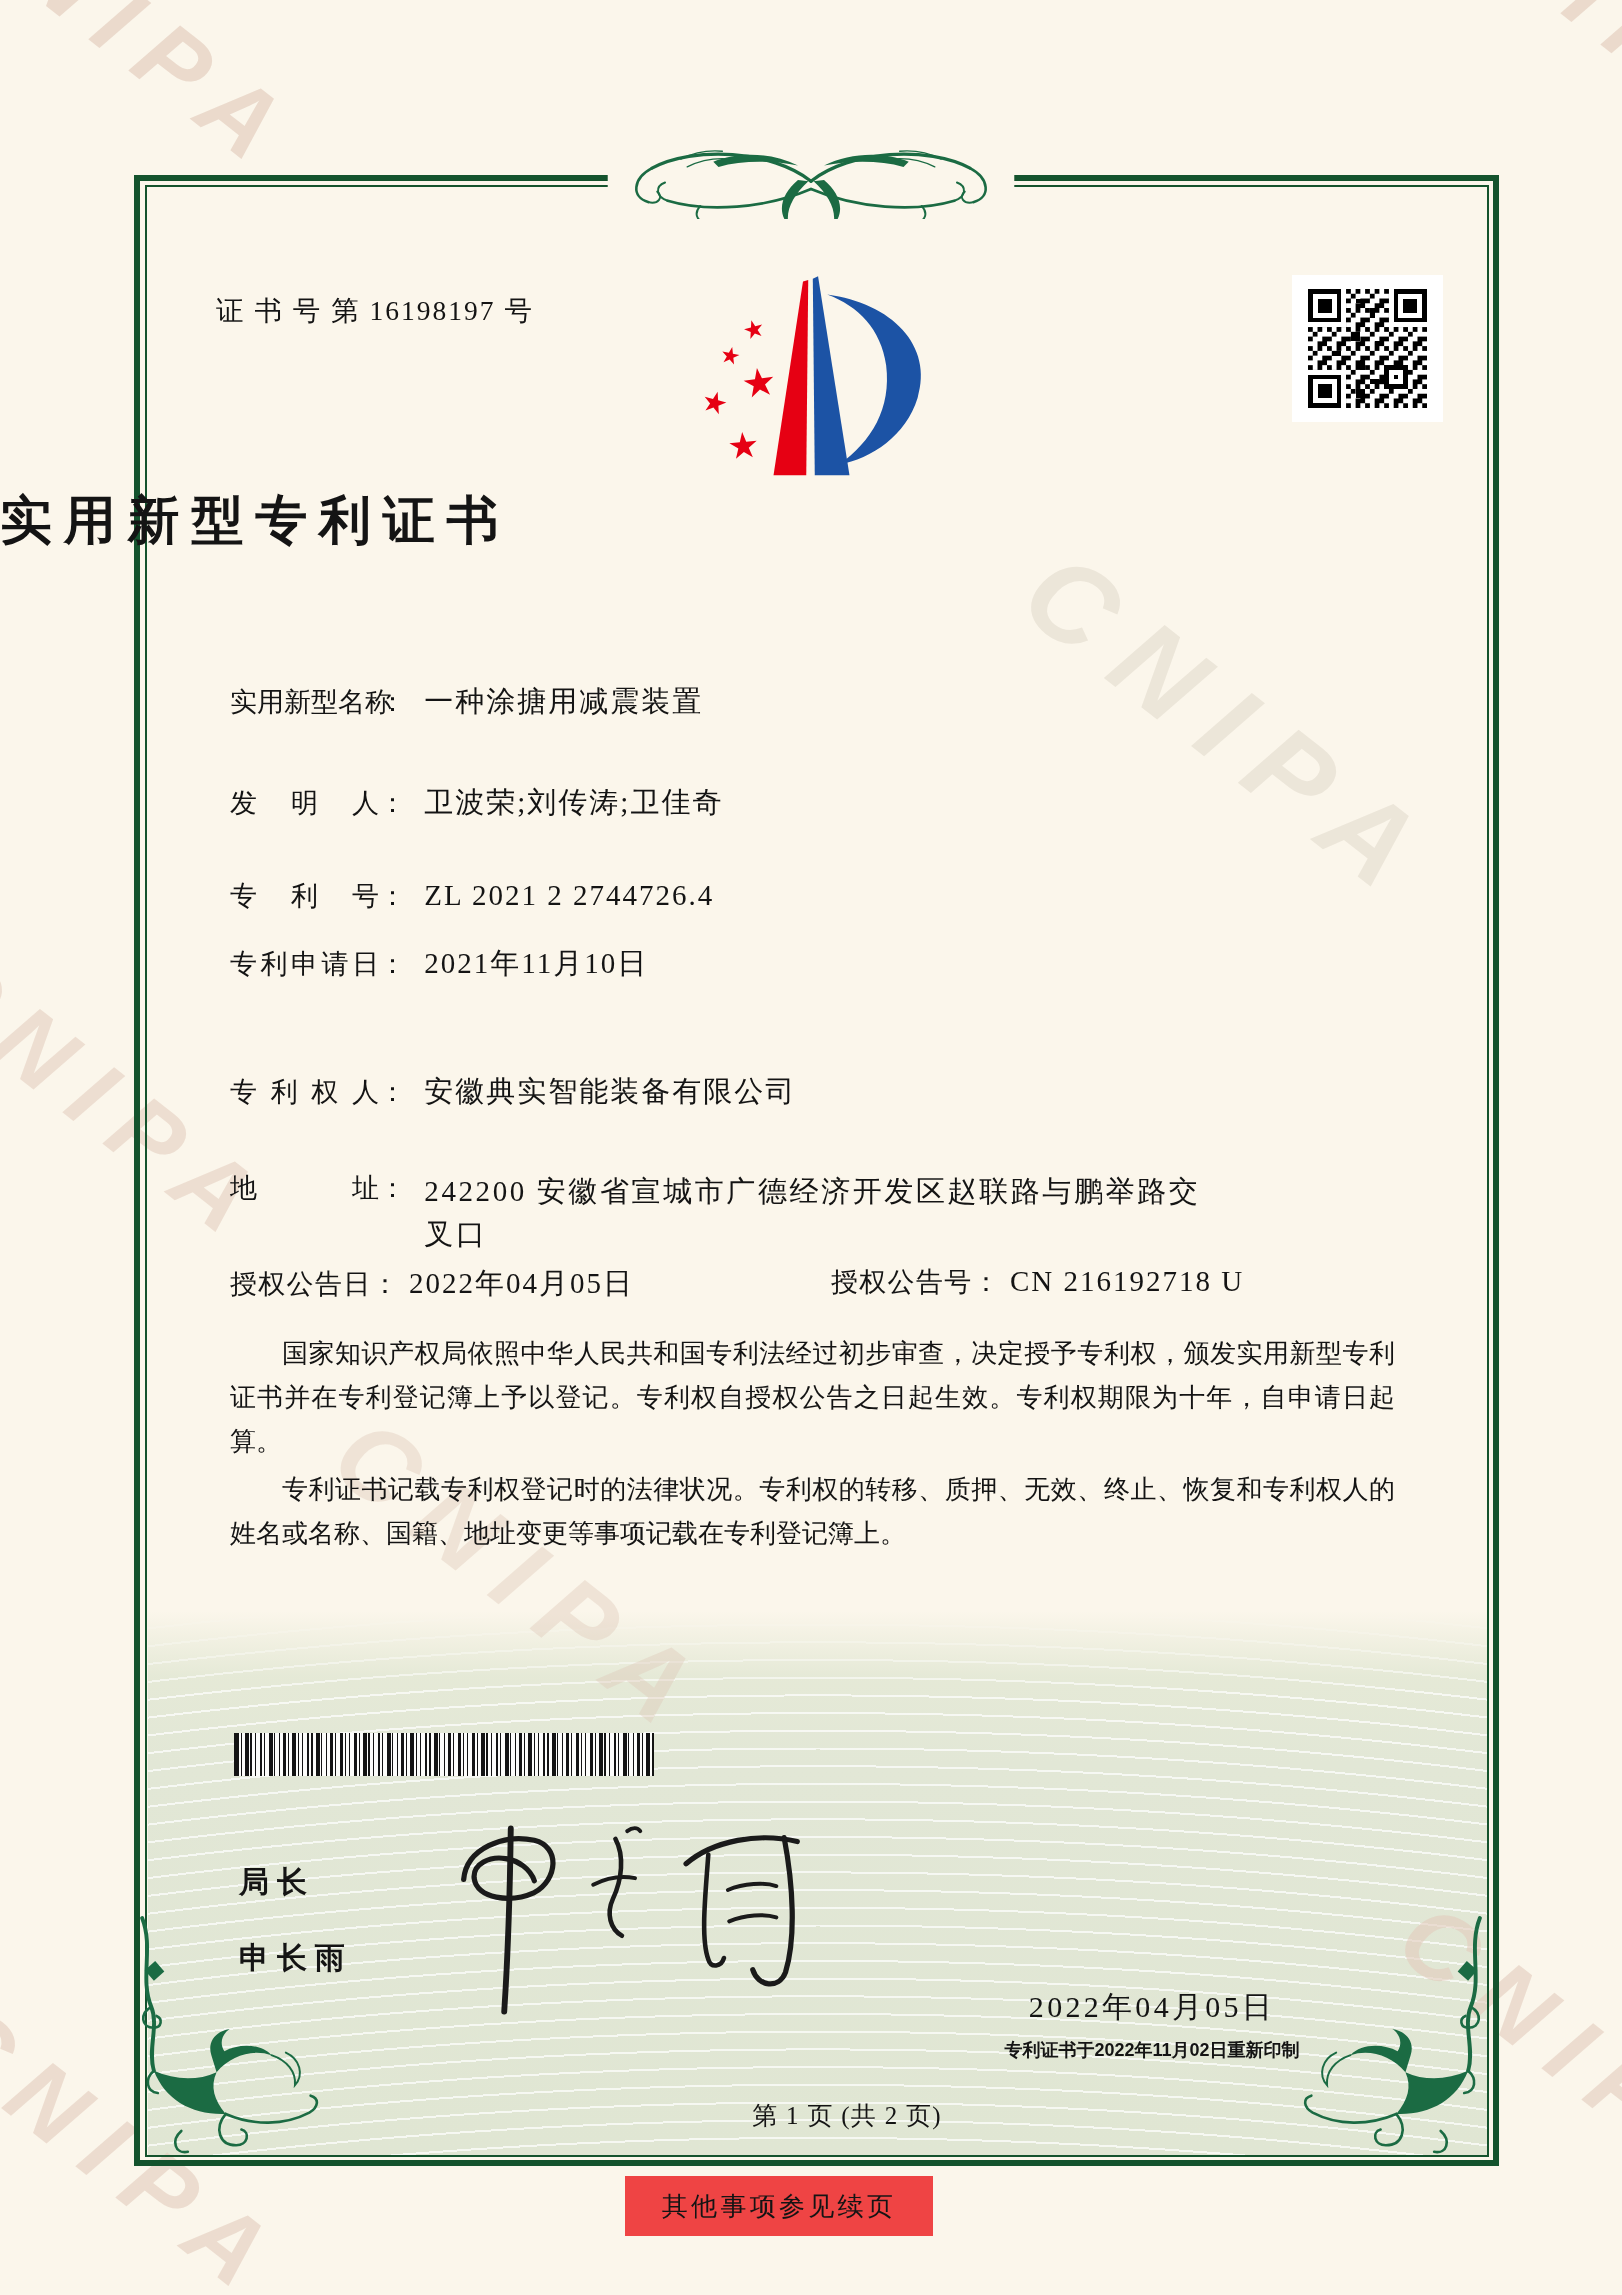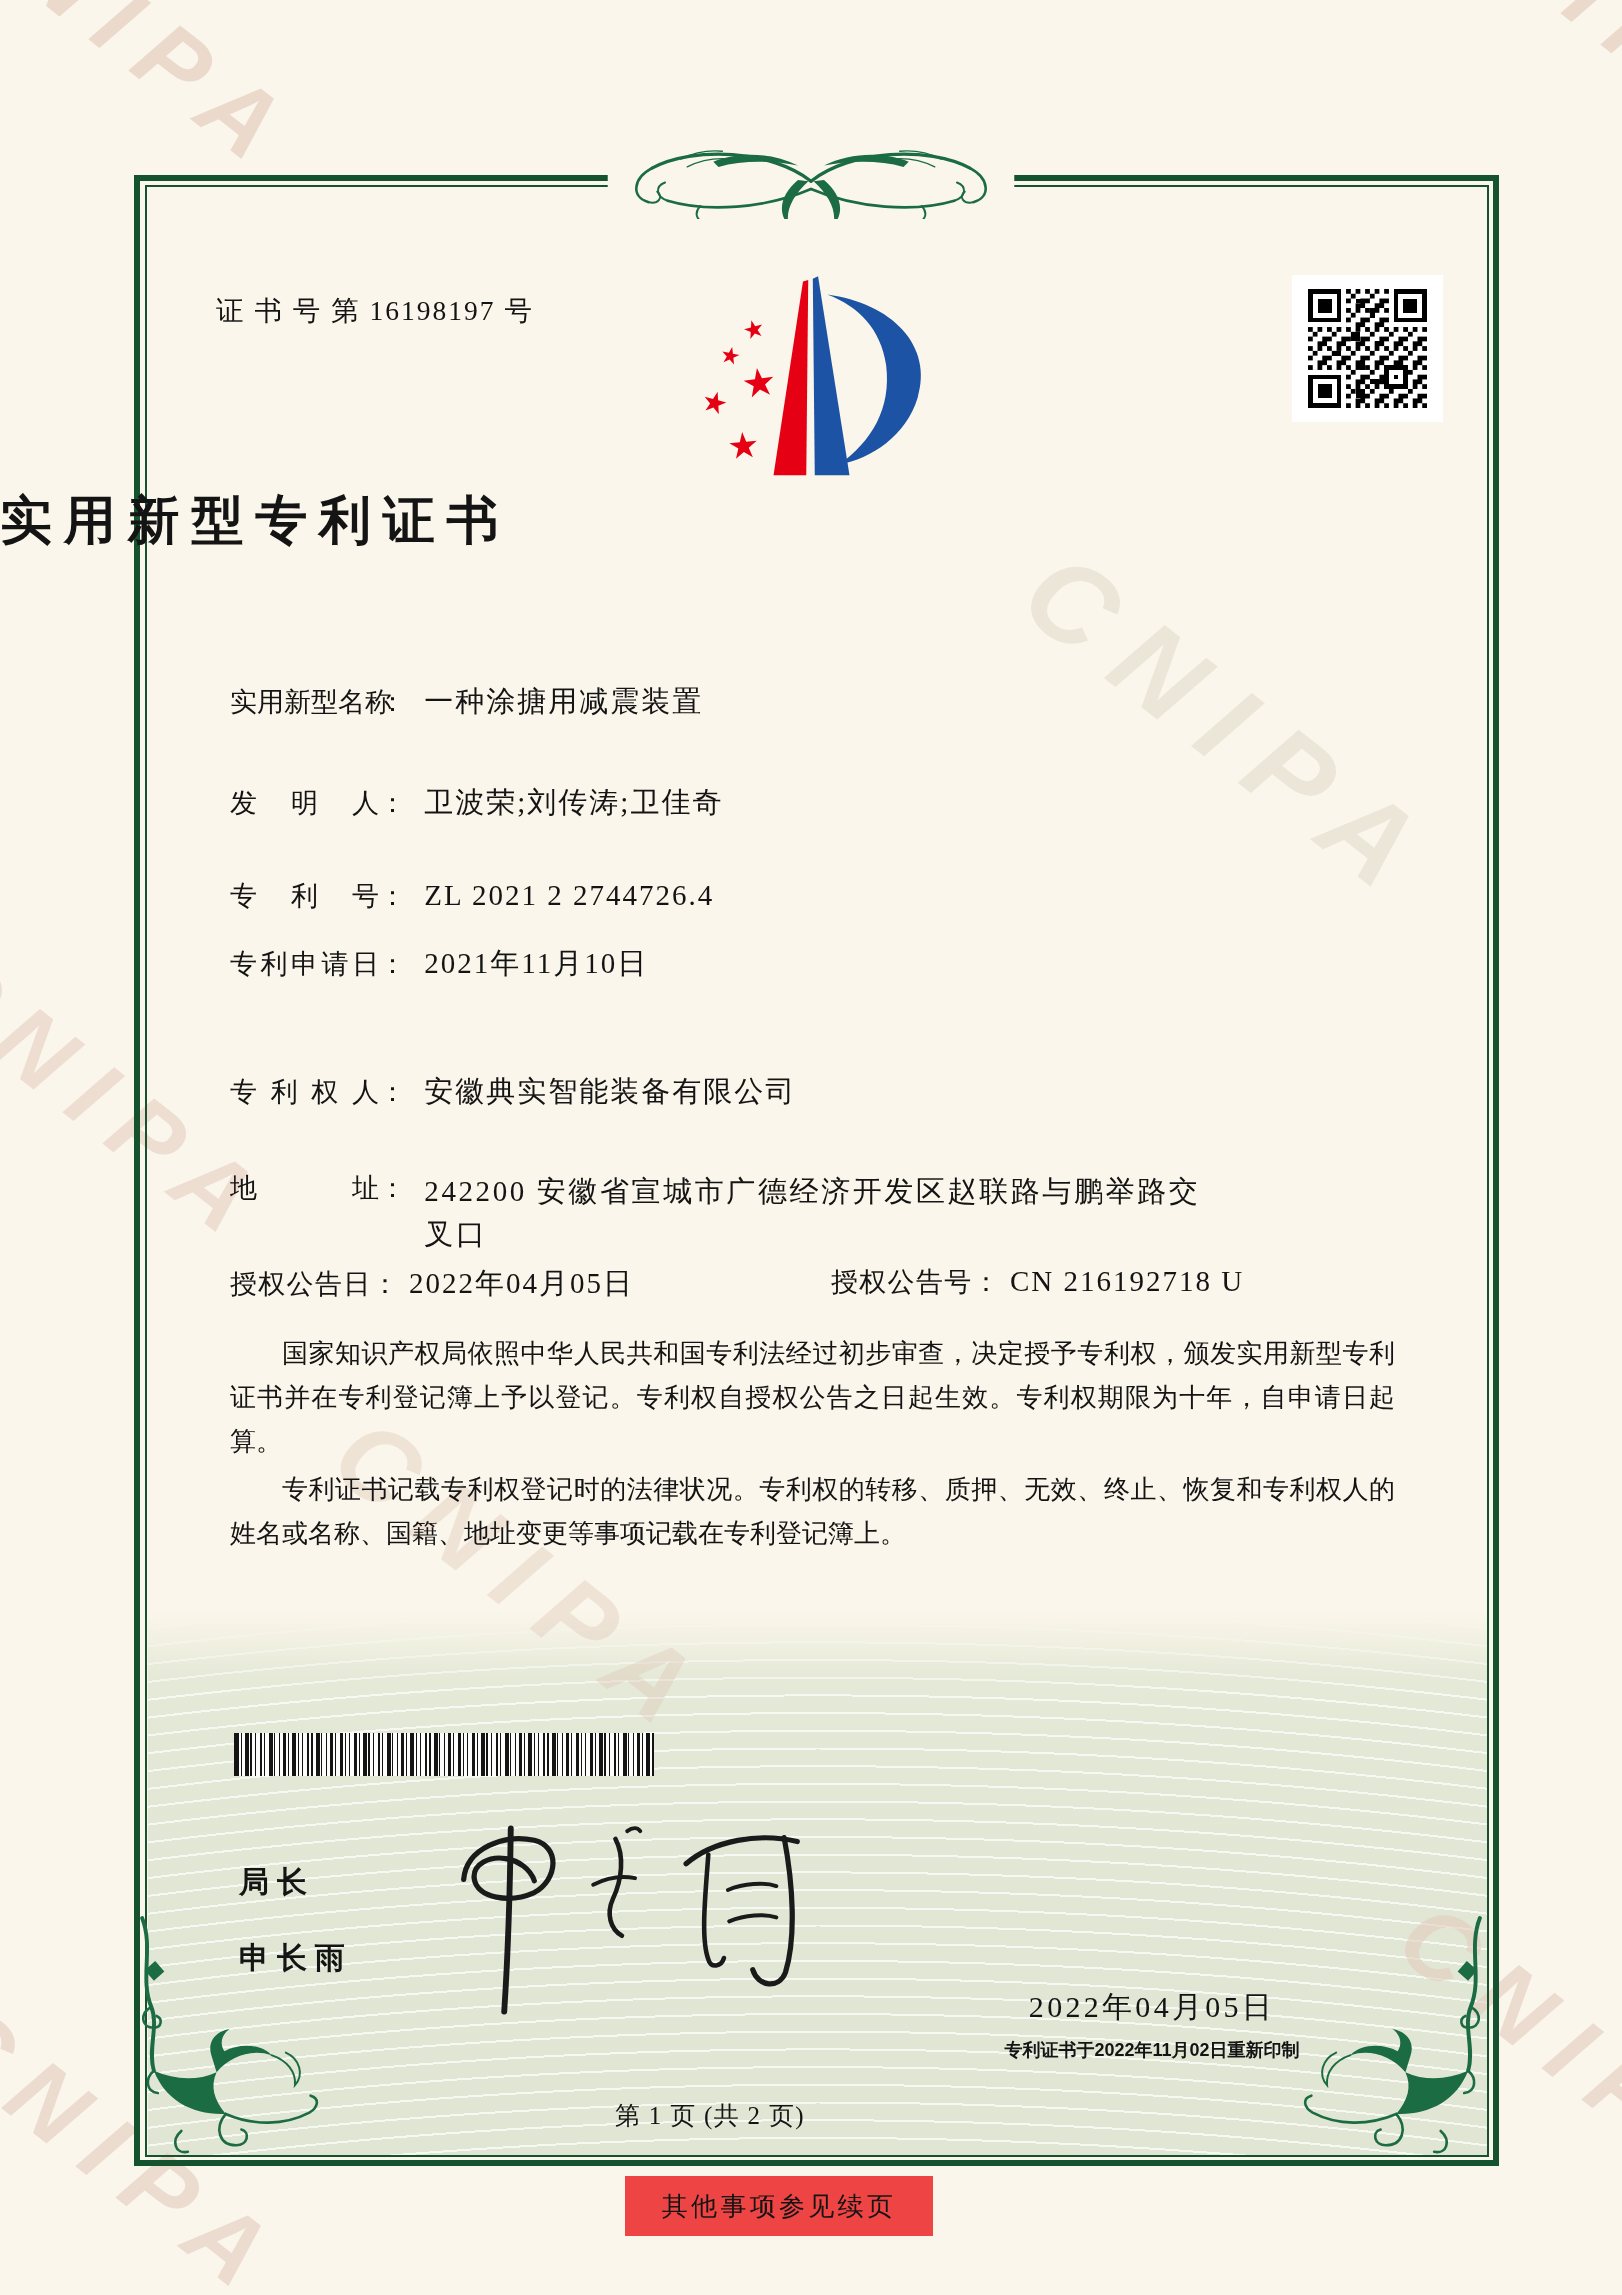--- a/index.html
+++ b/index.html
@@ -70,21 +70,21 @@
   .signer{position:absolute;left:239px;z-index:3;font-family:"Liberation Sans","DejaVu Sans",sans-serif;
     font-weight:bold;font-size:30px;letter-spacing:7.9px;}
   .signer-title{top:1862px;}
   .signer-name{top:1938px;}
   .sig-svg{position:absolute;left:406px;top:1801px;width:445px;height:225px;z-index:3;}
   .issue-date{position:absolute;left:936px;top:1987px;width:432px;text-align:center;
     font-size:30px;letter-spacing:3.3px;z-index:3;}
   .reprint{position:absolute;left:910px;top:2038px;width:484px;text-align:center;
     font-size:18px;font-weight:bold;z-index:3;
     font-family:"Liberation Sans","DejaVu Sans",sans-serif;}
-  .pageinfo{position:absolute;left:615px;top:2099px;width:327px;text-align:left;
+  .pageinfo{position:absolute;left:615px;top:2099px;width:327px;text-align:right;
     font-size:25px;letter-spacing:1.3px;z-index:3;}
   .contnote{position:absolute;left:625px;top:2176px;width:308px;height:60px;z-index:3;
     background:#ef4444;display:flex;align-items:center;justify-content:center;
     font-size:26px;letter-spacing:3.3px;}
 </style>
 </head>
 <body>
 
 <div class="page">
 

